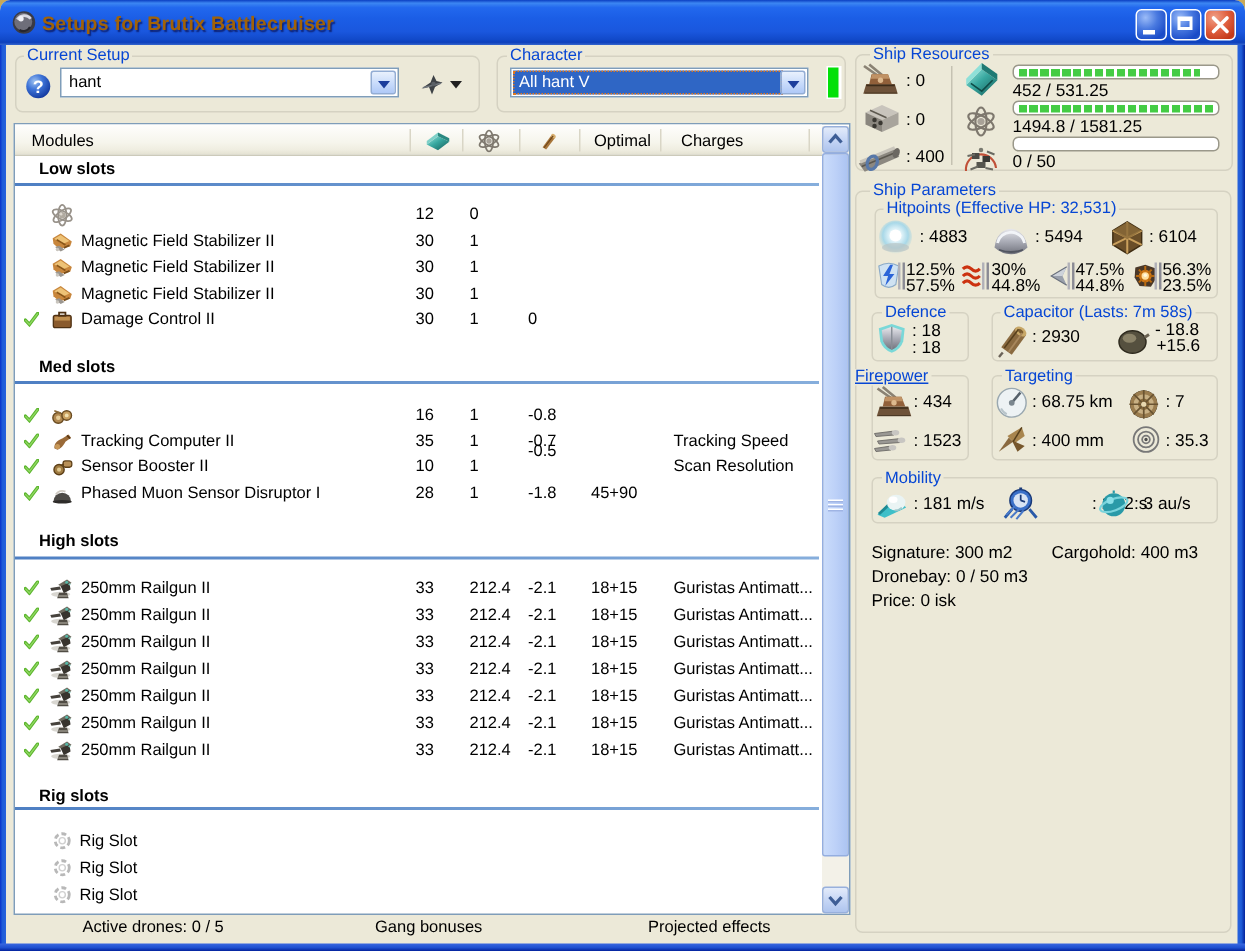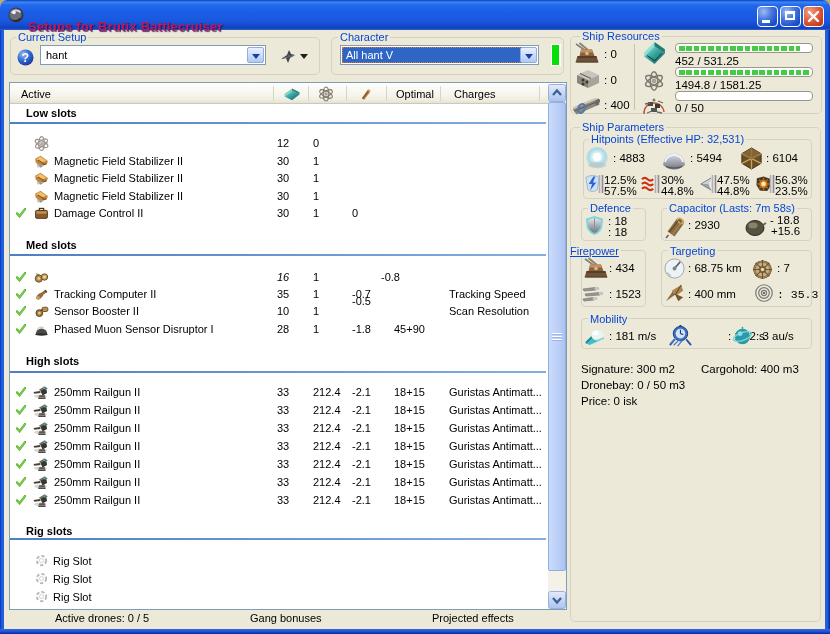--- a/index.html
+++ b/index.html
@@ -298,21 +298,21 @@
 
 <div id="win">
 <div id="tbar"></div>
 <svg class="abs" style="left:8px;top:7px" width="16" height="16">
       <circle cx="8" cy="8" r="7.5" fill="#3a3a44"></circle>
       <circle cx="7.5" cy="7.5" r="6" fill="#6e6e7a"></circle>
       <path d="M3.5 6 a5.5 5.5 0 0 1 9 -0.5" stroke="#d8d8e2" stroke-width="1.8" fill="none"></path>
       <circle cx="6" cy="5.5" r="1.8" fill="#f0f0f6"></circle>
       <path d="M12 11 a5 5 0 0 1 -7 2" stroke="#26262e" stroke-width="1.4" fill="none"></path>
     </svg>
-<div class="abs" style="left:28px;top:20px;font-size:13px;font-weight:bold;color:#be185d;text-shadow:1px 1px 1px rgba(10,20,90,.8);line-height:13px;letter-spacing:0.2px">Setups for Brutix Battlecruiser</div>
+<div class="abs" style="left:28px;top:9px;font-size:13px;font-weight:bold;color:#a16207;text-shadow:1px 1px 1px rgba(10,20,90,.8);line-height:13px;letter-spacing:0.2px">Setups for Brutix Battlecruiser</div>
 <div class="tbtn bblue" style="left:757px">
       <div class="abs" style="left:4px;top:13px;width:8px;height:3px;background:#fff"></div>
     </div>
 <div class="tbtn bblue" style="left:780px">
       <div class="abs" style="left:4px;top:4px;width:10px;height:9px;border:2px solid #fff;border-top-width:3px"></div>
     </div>
 <div class="tbtn bred" style="left:803px">
       <svg class="abs" style="left:0;top:0" width="19" height="19">
         <path d="M5 5 L14 14 M14 5 L5 14" stroke="#fff" stroke-width="2.4" stroke-linecap="round"></path>
       </svg>
@@ -351,21 +351,21 @@
 <div class="abs" style="left:551px;top:44px;width:10px;height:22px;background:#fff"></div>
 <div class="abs" style="left:552px;top:45px;width:7px;height:20px;background:#04E008"></div>
 <div class="abs" style="left:9px;top:82px;width:558px;height:528px;background:#fff;border:1px solid #7F9DB9"></div>
 <div class="abs" style="left:10px;top:83px;width:538px;height:21px;background:linear-gradient(180deg,#FEFEFD 0%,#F6F5EC 60%,#EFEDE0 85%,#E4E2D2 100%);border-bottom:1px solid #CCCABA"></div>
 <div class="abs" style="left:273px;top:86px;width:1px;height:15px;background:#D9D6C6"></div>
 <div class="abs" style="left:308px;top:86px;width:1px;height:15px;background:#D9D6C6"></div>
 <div class="abs" style="left:346px;top:86px;width:1px;height:15px;background:#D9D6C6"></div>
 <div class="abs" style="left:386px;top:86px;width:1px;height:15px;background:#D9D6C6"></div>
 <div class="abs" style="left:440px;top:86px;width:1px;height:15px;background:#D9D6C6"></div>
 <div class="abs" style="left:539px;top:86px;width:1px;height:15px;background:#D9D6C6"></div>
-<div class="t" style="left:21px;top:89px;">Active</div>
+<div class="t" style="left:21px;top:89px;">Modules</div>
 <svg class="abs" style="left:282px;top:87px" width="20" height="15">
       <use href="#hcpu"></use>
     </svg>
 <svg class="abs" style="left:317px;top:86px" width="18" height="16">
       <use href="#hpg"></use>
     </svg>
 <svg class="abs" style="left:358px;top:86px" width="15" height="16">
       <use href="#hcap"></use>
     </svg>
 <div class="t" style="left:396px;top:89px;">Optimal</div>
@@ -428,23 +428,23 @@
     <div class="t" style="left:54px;top:208px;max-width:216px;overflow:hidden">Damage Control II</div>
     <div class="t" style="left:277px;top:208px;">30</div>
     <div class="t" style="left:313px;top:208px;">1</div>
     <div class="t" style="left:352px;top:208px;">0</div>
 <svg class="abs" style="left:16px;top:272px" width="10" height="10">
       <use href="#chk"></use>
     </svg>
     <svg class="abs" style="left:33px;top:269px" width="17" height="17">
       <use href="#conj"></use>
     </svg>
-    <div class="t" style="left:277px;top:272px;font-style:italic;">16</div>
+    <div class="t" style="left:277px;top:272px;">16</div>
     <div class="t" style="left:313px;top:272px;">1</div>
-    <div class="t" style="left:352px;top:272px;margin-left:29px;">-0.8</div>
+    <div class="t" style="left:352px;top:272px;">-0.8</div>
 <svg class="abs" style="left:16px;top:289px" width="10" height="10">
       <use href="#chk"></use>
     </svg>
     <svg class="abs" style="left:33px;top:286px" width="17" height="17">
       <use href="#track"></use>
     </svg>
     <div class="t" style="left:54px;top:289px;max-width:216px;overflow:hidden">Tracking Computer II</div>
     <div class="t" style="left:277px;top:289px;">35</div>
     <div class="t" style="left:313px;top:289px;">1</div>
     <div class="t" style="left:352px;top:289px;">-0.7</div>
@@ -690,21 +690,21 @@
       <use href="#comB"></use>
     </svg>
 <div class="rv" style="left:777px;top:263px;">: 7</div>
 <svg class="abs" style="left:663px;top:282px" width="23" height="23">
       <use href="#antB"></use>
     </svg>
 <div class="rv" style="left:688px;top:289px;">: 400 mm</div>
 <svg class="abs" style="left:753px;top:282px" width="22" height="22">
       <use href="#spiB"></use>
     </svg>
-<div class="rv" style="left:777px;top:289px;font-family:Liberation Mono, monospace;">: 35.3</div>
+<div class="rv" style="left:777px;top:289px;">: 35.3</div>
 <div class="grp" style="left:581px;top:318px;width:231px;height:31px;border-radius:4px"></div>
 <div class="glb" style="left:588px;top:314px;">Mobility</div>
 <svg class="abs" style="left:584px;top:326px" width="23" height="21">
       <use href="#spdB"></use>
     </svg>
 <div class="rv" style="left:609px;top:331px;">: 181 m/s</div>
 <svg class="abs" style="left:667px;top:324px" width="25" height="25">
       <use href="#clkB"></use>
     </svg>
 <div class="rv" style="left:728px;top:331px;">: 11.2 s</div>

